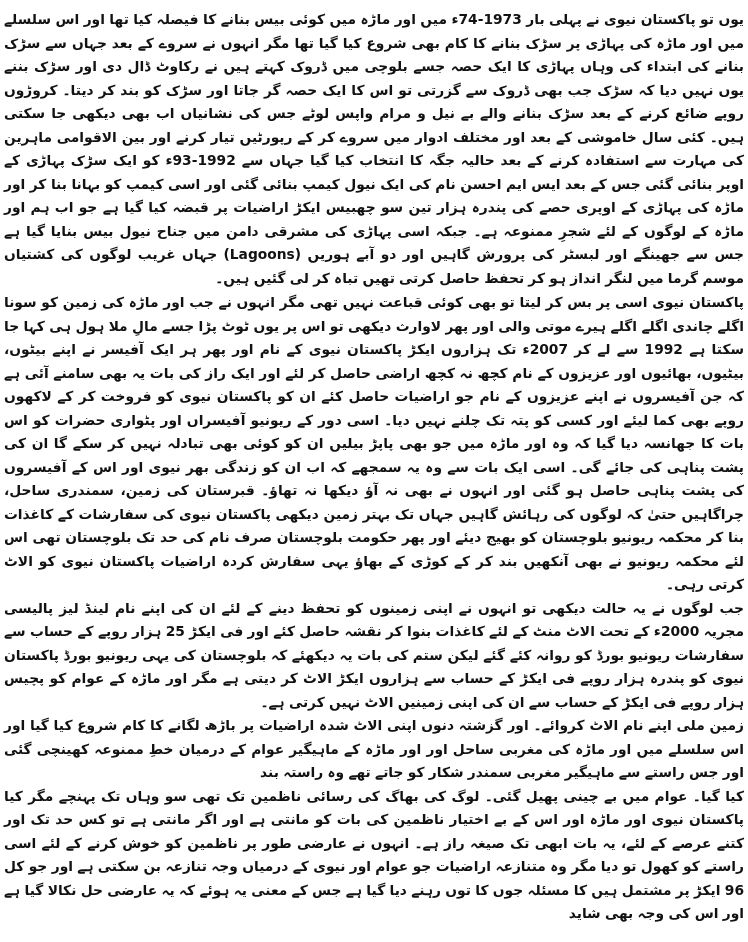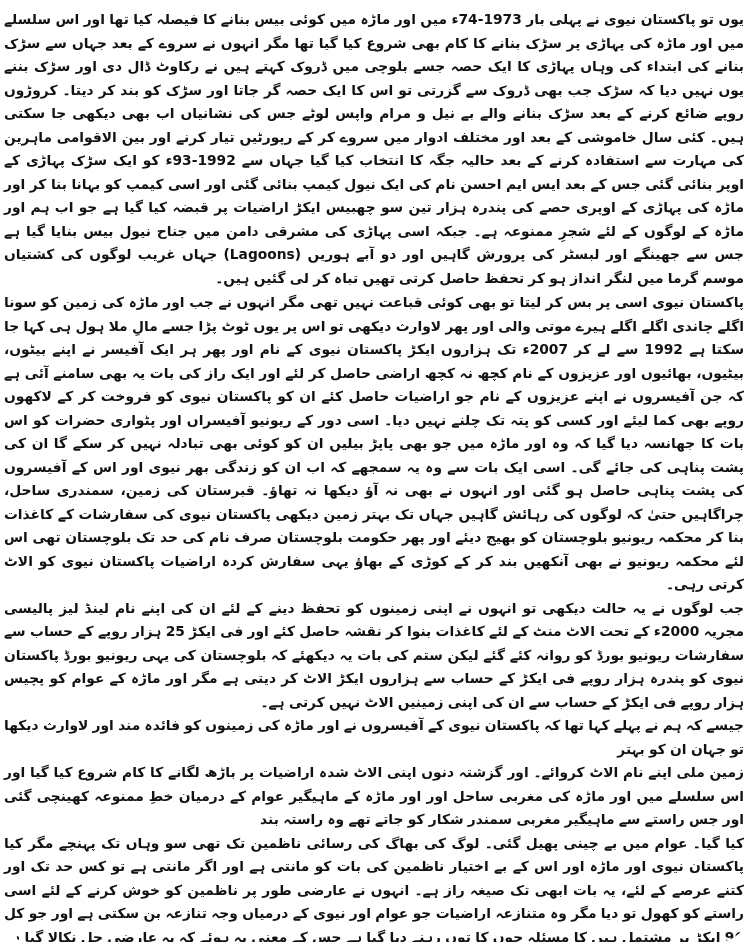--- a/index.html
+++ b/index.html
@@ -4,36 +4,34 @@
 <style>
   html,body{margin:0;padding:0;background:#ffffff;}
   .page{
     width:748px;height:942px;box-sizing:border-box;
     padding:8px 4px 0 4px;
     background:#ffffff;color:#121212;
     direction:rtl;
     font-family:"DejaVu Sans",sans-serif;
     font-size:13.8px;line-height:23.5px;font-weight:bold;
     overflow:hidden;
-    border-radius:30px;
   }
   .para{
     margin:0;padding:0;
     text-align:justify;
     text-align-last:auto;
     word-spacing:-0.5px;
   }
   .para.gap-before{margin-top:1px;}
   .para.single-line{text-align:right;}
 </style>
 </head>
 <body>
 
 <div class="page">
   <div>
       <p class="para">یوں تو پاکستان نیوی نے پہلی بار 1973-74ء میں اور ماڑہ میں کوئی بیس بنانے کا فیصلہ کیا تھا اور اس سلسلے میں اور ماڑہ کی پہاڑی پر سڑک بنانے کا کام بھی شروع کیا گیا تھا مگر انہوں نے سروے کے بعد جہاں سے سڑک بنانے کی ابتداء کی وہاں پہاڑی کا ایک حصہ جسے بلوچی میں ڈروک کہتے ہیں نے رکاوٹ ڈال دی اور سڑک بننے یوں نہیں دیا کہ سڑک جب بھی ڈروک سے گزرتی تو اس کا ایک حصہ گر جاتا اور سڑک کو بند کر دیتا۔ کروڑوں روپے ضائع کرنے کے بعد سڑک بنانے والے بے نیل و مرام واپس لوٹے جس کی نشانیاں اب بھی دیکھی جا سکتی ہیں۔ کئی سال خاموشی کے بعد اور مختلف ادوار میں سروے کر کے رپورٹیں تیار کرنے اور بین الاقوامی ماہرین کی مہارت سے استفادہ کرنے کے بعد حالیہ جگہ کا انتخاب کیا گیا جہاں سے 1992-93ء کو ایک سڑک پہاڑی کے اوپر بنائی گئی جس کے بعد ایس ایم احسن نام کی ایک نیول کیمپ بنائی گئی اور اسی کیمپ کو بہانا بنا کر اور ماڑہ کی پہاڑی کے اوپری حصے کی پندرہ ہزار تین سو چھبیس ایکڑ اراضیات پر قبضہ کیا گیا ہے جو اب ہم اور ماڑہ کے لوگوں کے لئے شجرِ ممنوعہ ہے۔ جبکہ اسی پہاڑی کی مشرقی دامن میں جناح نیول بیس بنایا گیا ہے جس سے جھینگے اور لبسٹر کی پرورش گاہیں اور دو آبے ہوریں (Lagoons) جہاں غریب لوگوں کی کشتیاں موسم گرما میں لنگر انداز ہو کر تحفظ حاصل کرتی تھیں تباہ کر لی گئیں ہیں۔</p>
       <p class="para gap-before">پاکستان نیوی اسی پر بس کر لیتا تو بھی کوئی قباعت نہیں تھی مگر انہوں نے جب اور ماڑہ کی زمین کو سونا اگلے چاندی اگلے اگلے ہیرے موتی والی اور پھر لاوارث دیکھی تو اس پر یوں ٹوٹ پڑا جسے مالِ ملا ہول ہی کہا جا سکتا ہے 1992 سے لے کر 2007ء تک ہزاروں ایکڑ پاکستان نیوی کے نام اور پھر ہر ایک آفیسر نے اپنے بیٹوں، بیٹیوں، بھائیوں اور عزیزوں کے نام کچھ نہ کچھ اراضی حاصل کر لئے اور ایک راز کی بات یہ بھی سامنے آئی ہے کہ جن آفیسروں نے اپنے عزیزوں کے نام جو اراضیات حاصل کئے ان کو پاکستان نیوی کو فروخت کر کے لاکھوں روپے بھی کما لیئے اور کسی کو پتہ تک چلنے نہیں دیا۔ اسی دور کے ریونیو آفیسراں اور پٹواری حضرات کو اس بات کا جھانسہ دیا گیا کہ وہ اور ماڑہ میں جو بھی پاپڑ بیلیں ان کو کوئی بھی تبادلہ نہیں کر سکے گا ان کی پشت پناہی کی جائے گی۔ اسی ایک بات سے وہ یہ سمجھے کہ اب ان کو زندگی بھر نیوی اور اس کے آفیسروں کی پشت پناہی حاصل ہو گئی اور انہوں نے بھی نہ آؤ دیکھا نہ تھاؤ۔ قبرستان کی زمین، سمندری ساحل، چراگاہیں حتیٰ کہ لوگوں کی رہائش گاہیں جہاں تک بہتر زمین دیکھی پاکستان نیوی کی سفارشات کے کاغذات بنا کر محکمہ ریونیو بلوچستان کو بھیج دیئے اور پھر حکومت بلوچستان صرف نام کی حد تک بلوچستان تھی اس لئے محکمہ ریونیو نے بھی آنکھیں بند کر کے کوڑی کے بھاؤ یہی سفارش کردہ اراضیات پاکستان نیوی کو الاٹ کرتی رہی۔</p>
       <p class="para">جب لوگوں نے یہ حالت دیکھی تو انہوں نے اپنی زمینوں کو تحفظ دینے کے لئے ان کی اپنے نام لینڈ لیز پالیسی مجریہ 2000ء کے تحت الاٹ منٹ کے لئے کاغذات بنوا کر نقشہ حاصل کئے اور فی ایکڑ 25 ہزار روپے کے حساب سے سفارشات ریونیو بورڈ کو روانہ کئے گئے لیکن ستم کی بات یہ دیکھئے کہ بلوچستان کی یہی ریونیو بورڈ پاکستان نیوی کو پندرہ ہزار روپے فی ایکڑ کے حساب سے ہزاروں ایکڑ الاٹ کر دیتی ہے مگر اور ماڑہ کے عوام کو پچیس ہزار روپے فی ایکڑ کے حساب سے ان کی اپنی زمینیں الاٹ نہیں کرتی ہے۔</p>
-      <p class="para single-line">جیسے کہ ہم نے پہلے کہا تھا کہ پاکستان نیوی کے آفیسروں نے اور ماڑہ کی زمینوں کو فائدہ مند اور لاوارث دیکھا تو جہان ان کو بہتر</p>
       <p class="para">زمین ملی اپنے نام الاٹ کروائے۔ اور گزشتہ دنوں اپنی الاٹ شدہ اراضیات پر باڑھ لگانے کا کام شروع کیا گیا اور اس سلسلے میں اور ماڑہ کی مغربی ساحل اور اور ماڑہ کے ماہیگیر عوام کے درمیان خطِ ممنوعہ کھینچی گئی اور جس راستے سے ماہیگیر مغربی سمندر شکار کو جاتے تھے وہ راستہ بند</p>
       <p class="para">کیا گیا۔ عوام میں بے چینی پھیل گئی۔ لوگ کی بھاگ کی رسائی ناظمین تک تھی سو وہاں تک پہنچے مگر کیا پاکستان نیوی اور ماڑہ اور اس کے بے اختیار ناظمین کی بات کو مانتی ہے اور اگر مانتی ہے تو کس حد تک اور کتنے عرصے کے لئے، یہ بات ابھی تک صیغہ راز ہے۔ انہوں نے عارضی طور پر ناظمین کو خوش کرنے کے لئے اسی راستے کو کھول تو دیا مگر وہ متنازعہ اراضیات جو عوام اور نیوی کے درمیاں وجہ تنازعہ بن سکتی ہے اور جو کل 96 ایکڑ پر مشتمل ہیں کا مسئلہ جوں کا توں رہنے دیا گیا ہے جس کے معنی یہ ہوئے کہ یہ عارضی حل نکالا گیا ہے اور اس کی وجہ بھی شاید</p>
     </div>
 </div>
 
 </body></html>

